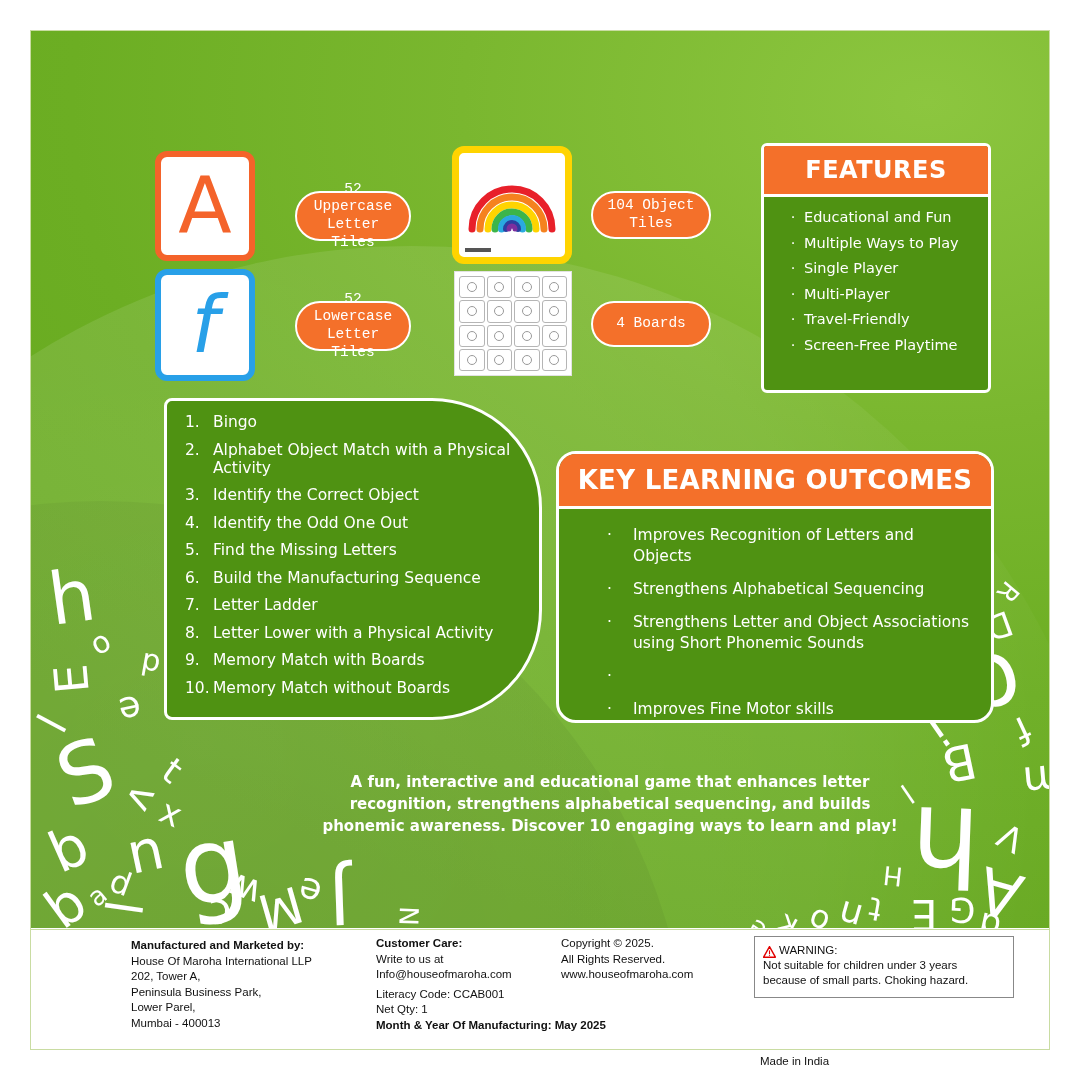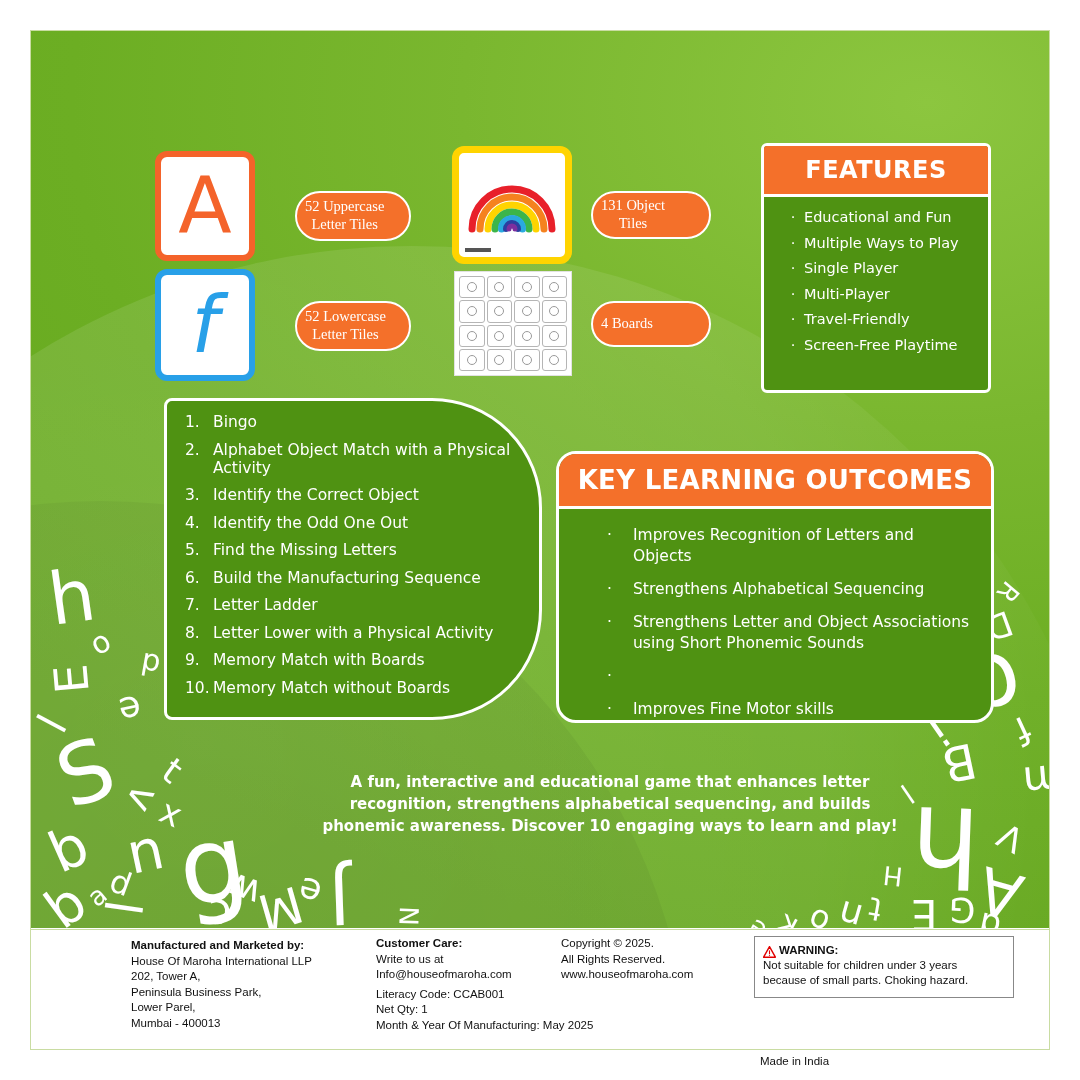--- a/index.html
+++ b/index.html
@@ -79,22 +79,22 @@
     display:flex;align-items:center;justify-content:center;
   }
   #board-grid .cell span{
     display:block;width:8px;height:8px;border:1px solid #9a9a9a;border-radius:50%;
   }
 
   
   .pill{
     position:absolute;background:#f4702a;border:2.5px solid #ffffff;
     border-radius:26px;color:#ffffff;text-align:center;
-    display:flex;align-items:center;justify-content:flex-start;
-    font-family:Liberation Serif, serif;font-size:14.5px;line-height:1.22;
+    display:flex;align-items:center;justify-content:center;
+    font-family:Liberation Mono, monospace;font-size:14.5px;line-height:1.22;
     box-sizing:border-box;padding:4px 8px;
   }
   #pill-upper{left:264px;top:160px;width:116px;height:50px;}
   #pill-lower{left:264px;top:270px;width:116px;height:50px;}
   #pill-object{left:560px;top:160px;width:120px;height:48px;}
   #pill-boards{left:560px;top:270px;width:120px;height:46px;}
 
   
   .card{
     position:absolute;border:3px solid #ffffff;border-radius:20px;
@@ -166,21 +166,21 @@
   .fcol{position:absolute;font-size:11.5px;line-height:1.35;}
   .fcol b{font-weight:bold;}
   #fcol-mfr{left:65px;top:8px;width:280px;margin-left:35px;}
   #fcol-care{left:345px;top:6px;width:210px;}
   #fcol-copy{left:530px;top:6px;width:200px;}
   #warn-box{
     position:absolute;left:723px;top:6px;width:260px;height:62px;
     border:1px solid #888;box-sizing:border-box;padding:6px 8px;
     font-size:11.5px;line-height:1.32;
   }
-  #warn-head{display:flex;align-items:center;gap:3px;font-weight:bold;}
+  #warn-head{display:flex;align-items:center;gap:3px;font-weight:normal;}
   #made-in{position:absolute;left:729px;top:78px;font-size:11.5px;margin-top:47px;}
   .warn-tri{display:inline-block;width:13px;height:12px;position:relative;top:1px;}
 </style>
 </head>
 <body>
 
 <div id="root">
 
   <div class="panel-frame"></div>
 
@@ -319,21 +319,21 @@
       </div>
     </div>
     <div class="pill" id="pill-lower">
       <div>
         <div>52 Lowercase</div>
         <div>Letter Tiles</div>
       </div>
     </div>
     <div class="pill" id="pill-object">
       <div>
-        <div>131 Object</div>
+        <div>104 Object</div>
         <div>Tiles</div>
       </div>
     </div>
     <div class="pill" id="pill-boards">
       <div>
         <div>4 Boards</div>
       </div>
     </div>
 
     <div class="card" id="card-features">
@@ -454,21 +454,21 @@
       <div>Lower Parel,</div>
       <div>Mumbai - 400013</div>
     </div>
 
     <div class="fcol" id="fcol-care">
       <div><b>Customer Care:</b></div>
       <div>Write to us at</div>
       <div>Info@houseofmaroha.com</div>
       <div style="margin-top:4px;">Literacy Code: CCAB001</div>
       <div>Net Qty: 1</div>
-      <div style="white-space:nowrap;">Month &amp; Year Of Manufacturing: May 2025</div>
+      <div style="white-space:nowrap;font-weight:bold;">Month &amp; Year Of Manufacturing: May 2025</div>
     </div>
 
     <div class="fcol" id="fcol-copy">
       <div>Copyright © 2025.</div>
       <div>All Rights Reserved.</div>
       <div>www.houseofmaroha.com</div>
     </div>
 
     <div id="warn-box">
       <div id="warn-head">

